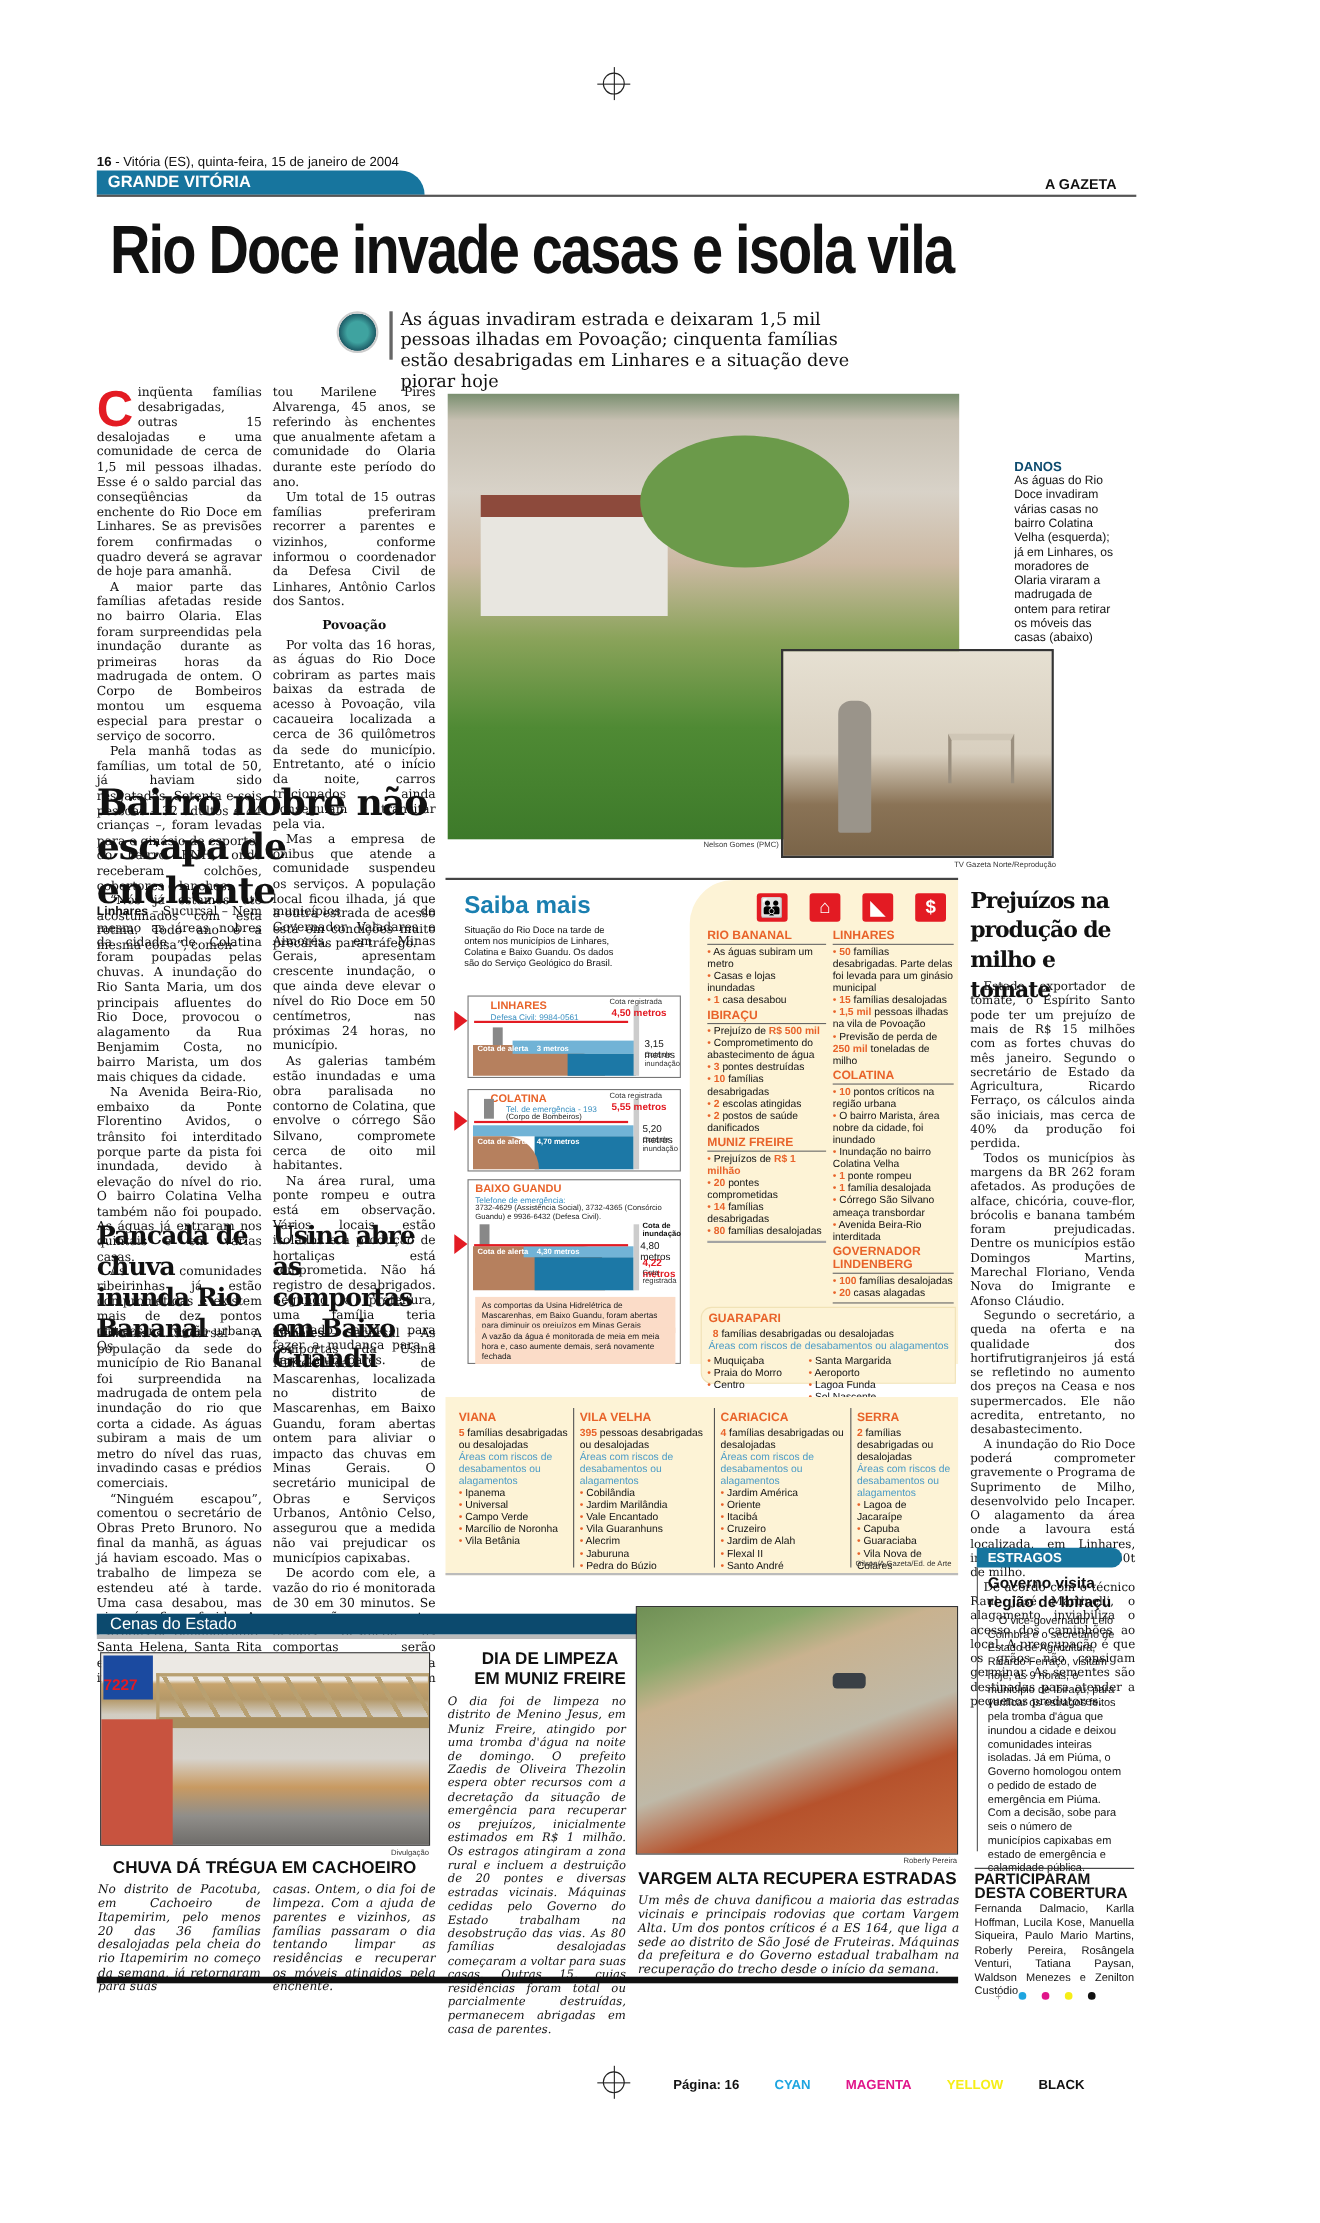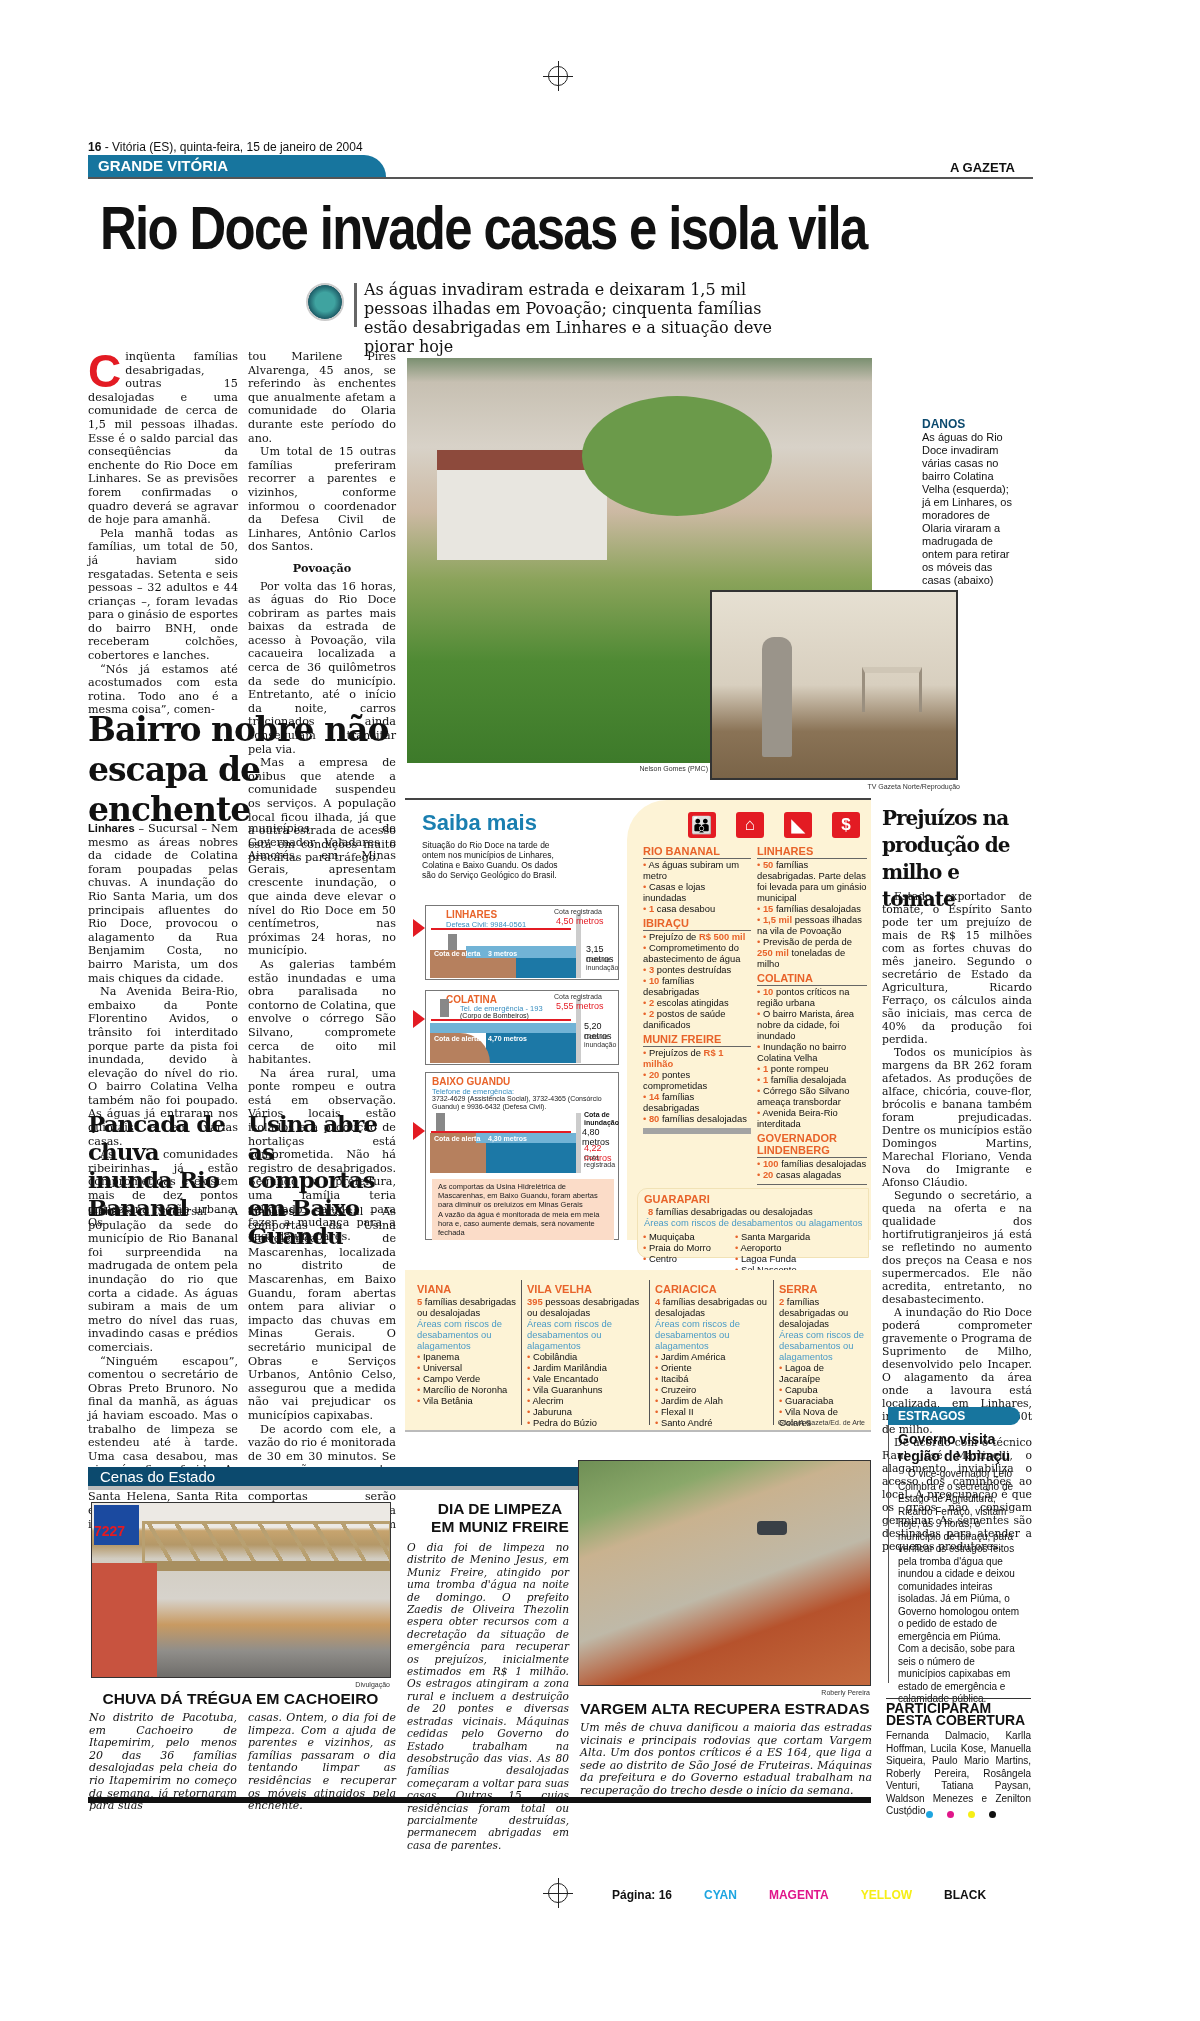--- a/index.html
+++ b/index.html
@@ -32,21 +32,21 @@
   .g-city{color:#e8632a;font-weight:bold;font-size:10px}
   .g-tel{color:#3a8fc0;font-size:7.5px}
   .g-tel2{color:#222;font-size:7px}
   .g-land{position:absolute;background:#b6805e}
   .g-water1{position:absolute;background:#71b3d6}
   .g-water2{position:absolute;background:#1c78a6}
   .g-redline{position:absolute;height:2px;background:#e31b23}
   .g-arrow{position:absolute;width:0;height:0;border-top:9px solid transparent;border-bottom:9px solid transparent;border-left:12px solid #e31b23}
   .g-label{position:absolute;font-size:7px;color:#fff;font-weight:bold}
   .g-reg-l{position:absolute;font-size:7px;color:#333}
-  .g-reg-v{position:absolute;font-size:9px;color:#e31b23;font-weight:normal}
+  .g-reg-v{position:absolute;font-size:9px;color:#e31b23;font-weight:bold}
   .g-inund-v{position:absolute;font-size:9px;color:#111;font-weight:normal}
   .g-inund-l{position:absolute;font-size:7px;color:#333;line-height:8px}
   .g-bldg{position:absolute;background:#888}
   .g-ruler{position:absolute;width:5px;background:#ccc}
   .note{background:#fbdcc8;font-family:"Liberation Sans",sans-serif;font-size:7.5px;line-height:9px;padding:3px 6px;color:#222}
   .yellow{background:#fdf3d6}
   .city{color:#e8632a;font-family:"Liberation Sans",sans-serif;font-weight:bold;font-size:11px;border-bottom:1px solid #666;padding-bottom:1px;margin-top:3px}
   .city.nb{border-bottom:none}
   .bullets{font-family:"Liberation Sans",sans-serif;font-size:9.4px;line-height:11px;list-style:none}
   .bullets li:before{content:"• ";color:#e8632a}
@@ -78,20 +78,21 @@
 
 <div class="abs headline" style="left:100px;top:192px">Rio Doce invade casas e isola vila</div>
 
 <div class="abs" style="left:306px;top:283px;width:38px;height:38px;border-radius:50%;background:radial-gradient(circle,#3fa3a0 40%,#1d5b66 70%,#eee 72%);border:2px solid #ccc"></div>
 <div class="abs" style="left:354px;top:283px;width:3px;height:44px;background:#666"></div>
 <div class="abs deck" style="left:364px;top:280px;width:420px">As águas invadiram estrada e deixaram 1,5 mil pessoas ilhadas em Povoação; cinquenta famílias estão desabrigadas em Linhares e a situação deve piorar hoje</div>
 
 <div class="abs col" style="left:88px;top:350px;width:150px">
   <span class="dropcap">C</span>
   <p class="noindent">inqüenta famílias desabrigadas, outras 15 desalojadas e uma comunidade de cerca de 1,5 mil pessoas ilhadas. Esse é o saldo parcial das conseqüências da enchente do Rio Doce em Linhares. Se as previsões forem confirmadas o quadro deverá se agravar de hoje para amanhã.</p>
+  <p>A maior parte das famílias afetadas reside no bairro Olaria. Elas foram surpreendidas pela inundação durante as primeiras horas da madrugada de ontem. O Corpo de Bombeiros montou um esquema especial para prestar o serviço de socorro.</p>
   <p>Pela manhã todas as famílias, um total de 50, já haviam sido resgatadas. Setenta e seis pessoas – 32 adultos e 44 crianças –, foram levadas para o ginásio de esportes do bairro BNH, onde receberam colchões, cobertores e lanches.</p>
   <p>“Nós já estamos até acostumados com esta rotina. Todo ano é a mesma coisa”, comen-</p>
 </div>
 <div class="abs col" style="left:248px;top:350px;width:148px">
   <p class="noindent">tou Marilene Pires Alvarenga, 45 anos, se referindo às enchentes que anualmente afetam a comunidade do Olaria durante este período do ano.</p>
   <p>Um total de 15 outras famílias preferiram recorrer a parentes e vizinhos, conforme informou o coordenador da Defesa Civil de Linhares, Antônio Carlos dos Santos.</p>
   <p class="sub">Povoação</p>
   <p>Por volta das 16 horas, as águas do Rio Doce cobriram as partes mais baixas da estrada de acesso à Povoação, vila cacaueira localizada a cerca de 36 quilômetros da sede do município. Entretanto, até o início da noite, carros tracionados ainda conseguiam transitar pela via.</p>
   <p>Mas a empresa de ônibus que atende a comunidade suspendeu os serviços. A população local ficou ilhada, já que a outra estrada de acesso está em condições muito precárias para tráfego.</p>
 </div>
@@ -213,21 +214,21 @@
     <div class="city">IBIRAÇU</div>
     <ul class="bullets">
       <li><span>Prejuízo de </span><span class="hi">R$ 500 mil</span></li>
       <li><span>Comprometimento do abastecimento de água</span></li>
       <li><span class="hi">3</span><span> pontes destruídas</span></li>
       <li><span class="hi">10</span><span> famílias desabrigadas</span></li>
       <li><span class="hi">2</span><span> escolas atingidas</span></li>
       <li><span class="hi">2</span><span> postos de saúde danificados</span></li>
     </ul>
     <div class="city">MUNIZ FREIRE</div>
-    <ul class="bullets" style="border-bottom:6px solid #a3a3a3;padding-bottom:4px">
+    <ul class="bullets" style="border-bottom:2px solid #a3a3a3;padding-bottom:4px">
       <li><span>Prejuízos de </span><span class="hi">R$ 1 milhão</span></li>
       <li><span class="hi">20</span><span> pontes comprometidas</span></li>
       <li><span class="hi">14</span><span>  famílias desabrigadas</span></li>
       <li><span class="hi">80</span><span> famílias desalojadas</span></li>
     </ul>
   </div>
 
   <div class="abs" style="left:352px;top:42px;width:110px">
     <div class="city">LINHARES</div>
     <ul class="bullets">

